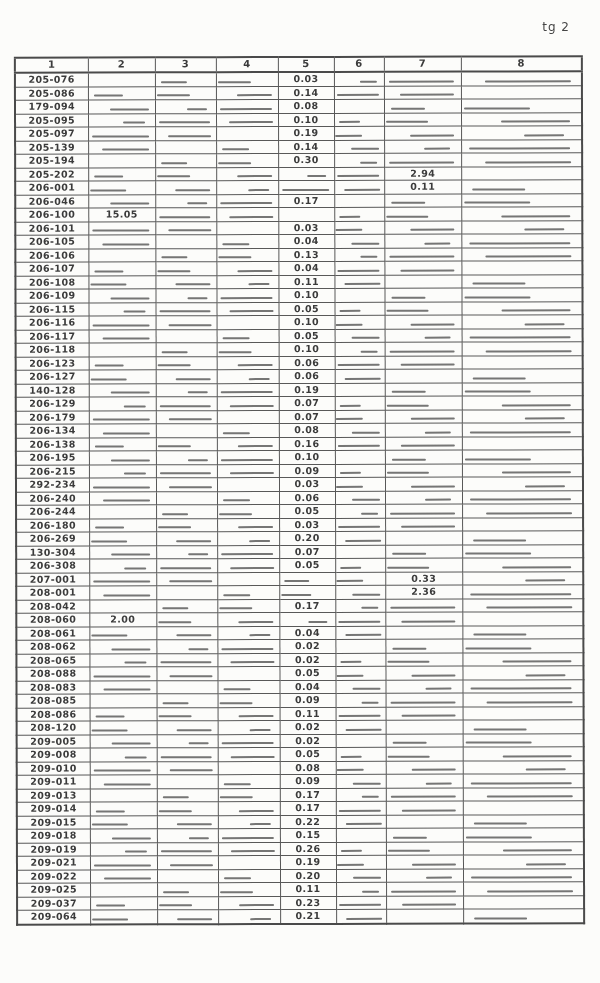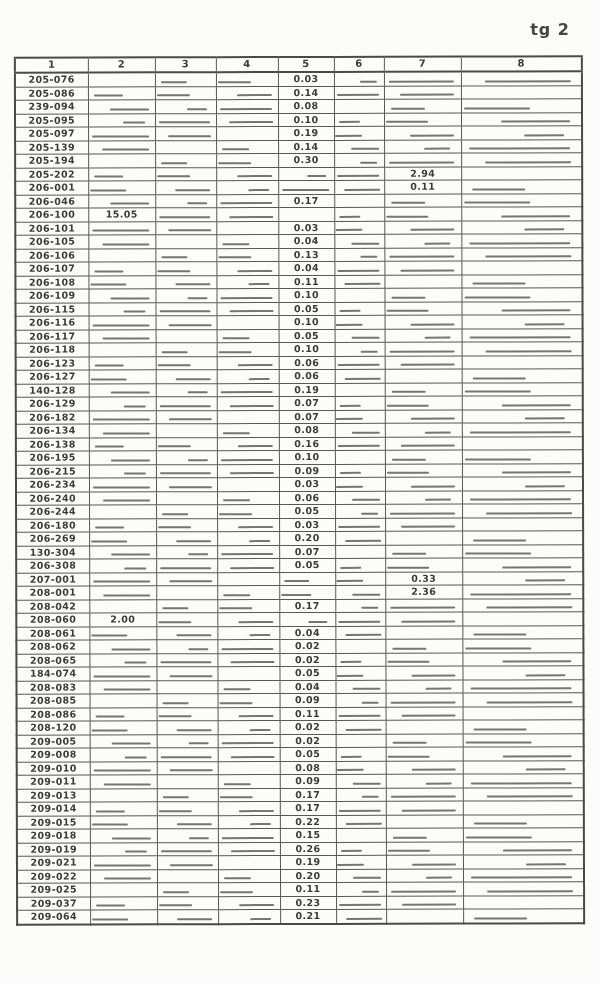--- a/index.html
+++ b/index.html
@@ -7,22 +7,22 @@
     width:600px;height:983px;
     background:#fcfcfa;
     font-family:"DejaVu Sans","Liberation Sans",sans-serif;
     color:#3b3b3b;
     overflow:hidden;
     position:relative;
   }
   .corner-label{
     position:absolute;
     top:20px; right:30px;
-    font-size:16px;
-    font-weight:700;
+    font-size:12px;
+    font-weight:400;
     color:#454545;
     letter-spacing:1px;
   }
   .scan-wrap{
     position:absolute;
     left:15px; top:56px;
     transform:rotate(-0.15deg);
   }
   table.doc-table{
     border-collapse:collapse;
@@ -112,21 +112,21 @@
           <td>205-086</td>
           <td class="dash d2"></td>
           <td class="dash d5"></td>
           <td class="dash d1"></td>
           <td>0.14</td>
           <td class="dash d0"></td>
           <td class="dash d3"></td>
           <td class="dash d6"></td>
         </tr>
         <tr>
-          <td>239-094</td>
+          <td>179-094</td>
           <td class="dash d1"></td>
           <td class="dash d4"></td>
           <td class="dash d0"></td>
           <td>0.08</td>
           <td class="dash d6"></td>
           <td class="dash d2"></td>
           <td class="dash d5"></td>
         </tr>
         <tr>
           <td>205-095</td>
@@ -342,21 +342,21 @@
           <td>206-129</td>
           <td class="dash d4"></td>
           <td class="dash d0"></td>
           <td class="dash d3"></td>
           <td>0.07</td>
           <td class="dash d2"></td>
           <td class="dash d5"></td>
           <td class="dash d1"></td>
         </tr>
         <tr>
-          <td>206-182</td>
+          <td>206-179</td>
           <td class="dash d0"></td>
           <td class="dash d3"></td>
           <td class="dash d6"></td>
           <td>0.07</td>
           <td class="dash d5"></td>
           <td class="dash d1"></td>
           <td class="dash d4"></td>
         </tr>
         <tr>
           <td>206-134</td>
@@ -392,21 +392,21 @@
           <td>206-215</td>
           <td class="dash d4"></td>
           <td class="dash d0"></td>
           <td class="dash d3"></td>
           <td>0.09</td>
           <td class="dash d2"></td>
           <td class="dash d5"></td>
           <td class="dash d1"></td>
         </tr>
         <tr>
-          <td>206-234</td>
+          <td>292-234</td>
           <td class="dash d0"></td>
           <td class="dash d3"></td>
           <td class="dash d6"></td>
           <td>0.03</td>
           <td class="dash d5"></td>
           <td class="dash d1"></td>
           <td class="dash d4"></td>
         </tr>
         <tr>
           <td>206-240</td>
@@ -532,21 +532,21 @@
           <td>208-065</td>
           <td class="dash d4"></td>
           <td class="dash d0"></td>
           <td class="dash d3"></td>
           <td>0.02</td>
           <td class="dash d2"></td>
           <td class="dash d5"></td>
           <td class="dash d1"></td>
         </tr>
         <tr>
-          <td>184-074</td>
+          <td>208-088</td>
           <td class="dash d0"></td>
           <td class="dash d3"></td>
           <td class="dash d6"></td>
           <td>0.05</td>
           <td class="dash d5"></td>
           <td class="dash d1"></td>
           <td class="dash d4"></td>
         </tr>
         <tr>
           <td>208-083</td>

